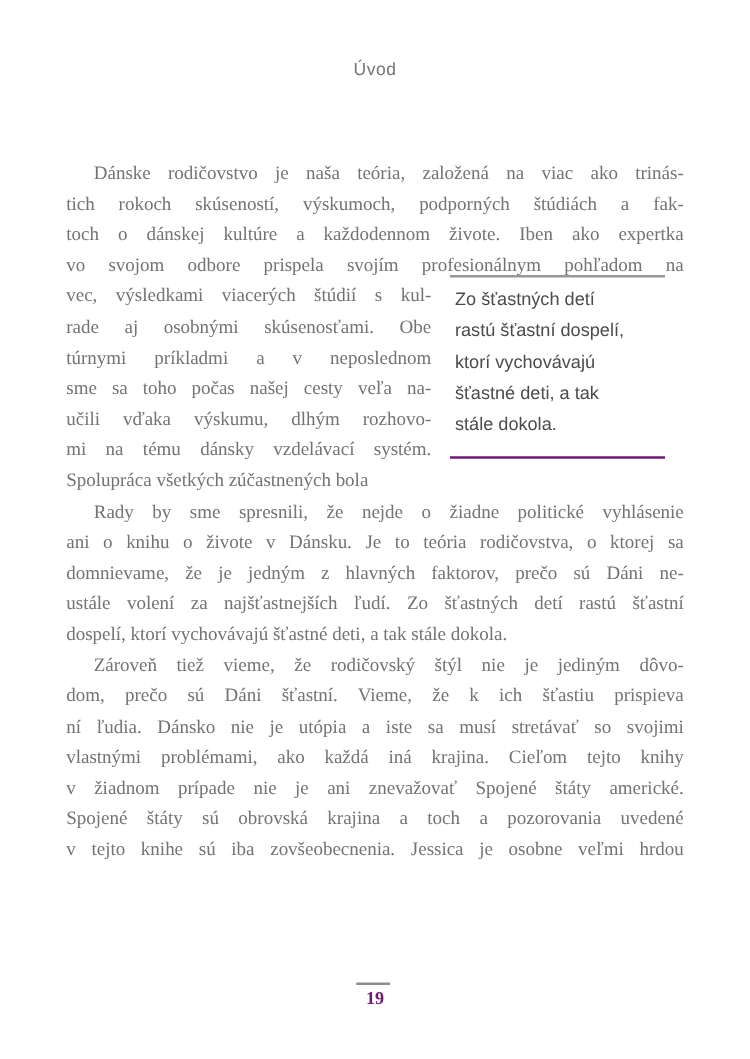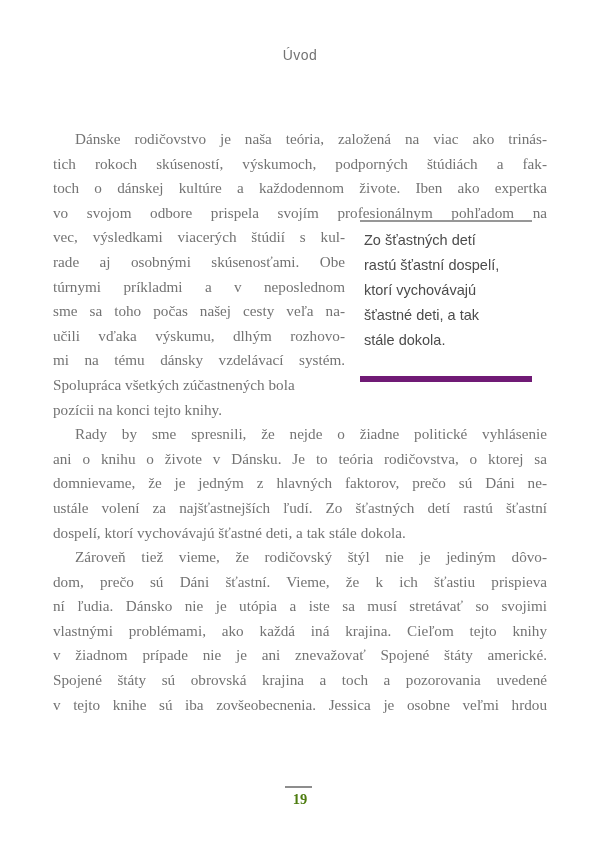--- a/index.html
+++ b/index.html
@@ -42,22 +42,22 @@
     text-align-last: justify;
   }
   .ind { text-indent: 22px; }
   .nw { width: 292px; }
   .pull-quote {
     position: absolute;
     left: 360px;
     top: 220px;
     width: 168px;
     border-top: 2px solid #979797;
-    border-bottom: 6px solid #701a75;
-    padding: 6px 0 23px 4px;
+    border-bottom: 2px solid #701a75;
+    padding: 6px 0 12px 4px;
     font-family: "Liberation Sans", sans-serif;
     font-size: 14.5px;
     line-height: 25px;
     color: #4b4b4b;
   }
   .pull-quote .ql { white-space: nowrap; }
   .footer-rule {
     position: absolute;
     left: 285px;
     top: 786px;
@@ -67,21 +67,21 @@
   }
   .page-number {
     position: absolute;
     left: 0;
     top: 791px;
     width: 600px;
     text-align: center;
     font-family: "Liberation Serif", serif;
     font-weight: bold;
     font-size: 14.5px;
-    color: #4d7c0f;
+    color: #701a75;
   }
 </style>
 </head>
 <body>
 
 <div class="page">
 
   <div class="running-head">Úvod</div>
 
   <div class="body-text">
@@ -92,21 +92,20 @@
     <div class="l j">vo svojom odbore prispela svojím profesionálnym pohľadom na</div>
 
     <div class="l j nw">vec, výsledkami viacerých štúdií s kul-</div>
     <div class="l j nw">rade aj osobnými skúsenosťami. Obe</div>
     <div class="l j nw">túrnymi príkladmi a v neposlednom</div>
     <div class="l j nw">sme sa toho počas našej cesty veľa na-</div>
     <div class="l j nw">učili vďaka výskumu, dlhým rozhovo-</div>
     <div class="l j nw">mi na tému dánsky vzdelávací systém.</div>
     <div class="l nw">Spolupráca všetkých zúčastnených bola</div>
 
-    <div class="l">pozícii na konci tejto knihy.</div>
 
     <div class="l j ind">Rady by sme spresnili, že nejde o žiadne politické vyhlásenie</div>
     <div class="l j">ani o knihu o živote v Dánsku. Je to teória rodičovstva, o ktorej sa</div>
     <div class="l j">domnievame, že je jedným z hlavných faktorov, prečo sú Dáni ne-</div>
     <div class="l j">ustále volení za najšťastnejších ľudí. Zo šťastných detí rastú šťastní</div>
     <div class="l">dospelí, ktorí vychovávajú šťastné deti, a tak stále dokola.</div>
 
     <div class="l j ind">Zároveň tiež vieme, že rodičovský štýl nie je jediným dôvo-</div>
     <div class="l j">dom, prečo sú Dáni šťastní. Vieme, že k ich šťastiu prispieva</div>
     <div class="l j">ní ľudia. Dánsko nie je utópia a iste sa musí stretávať so svojimi</div>

